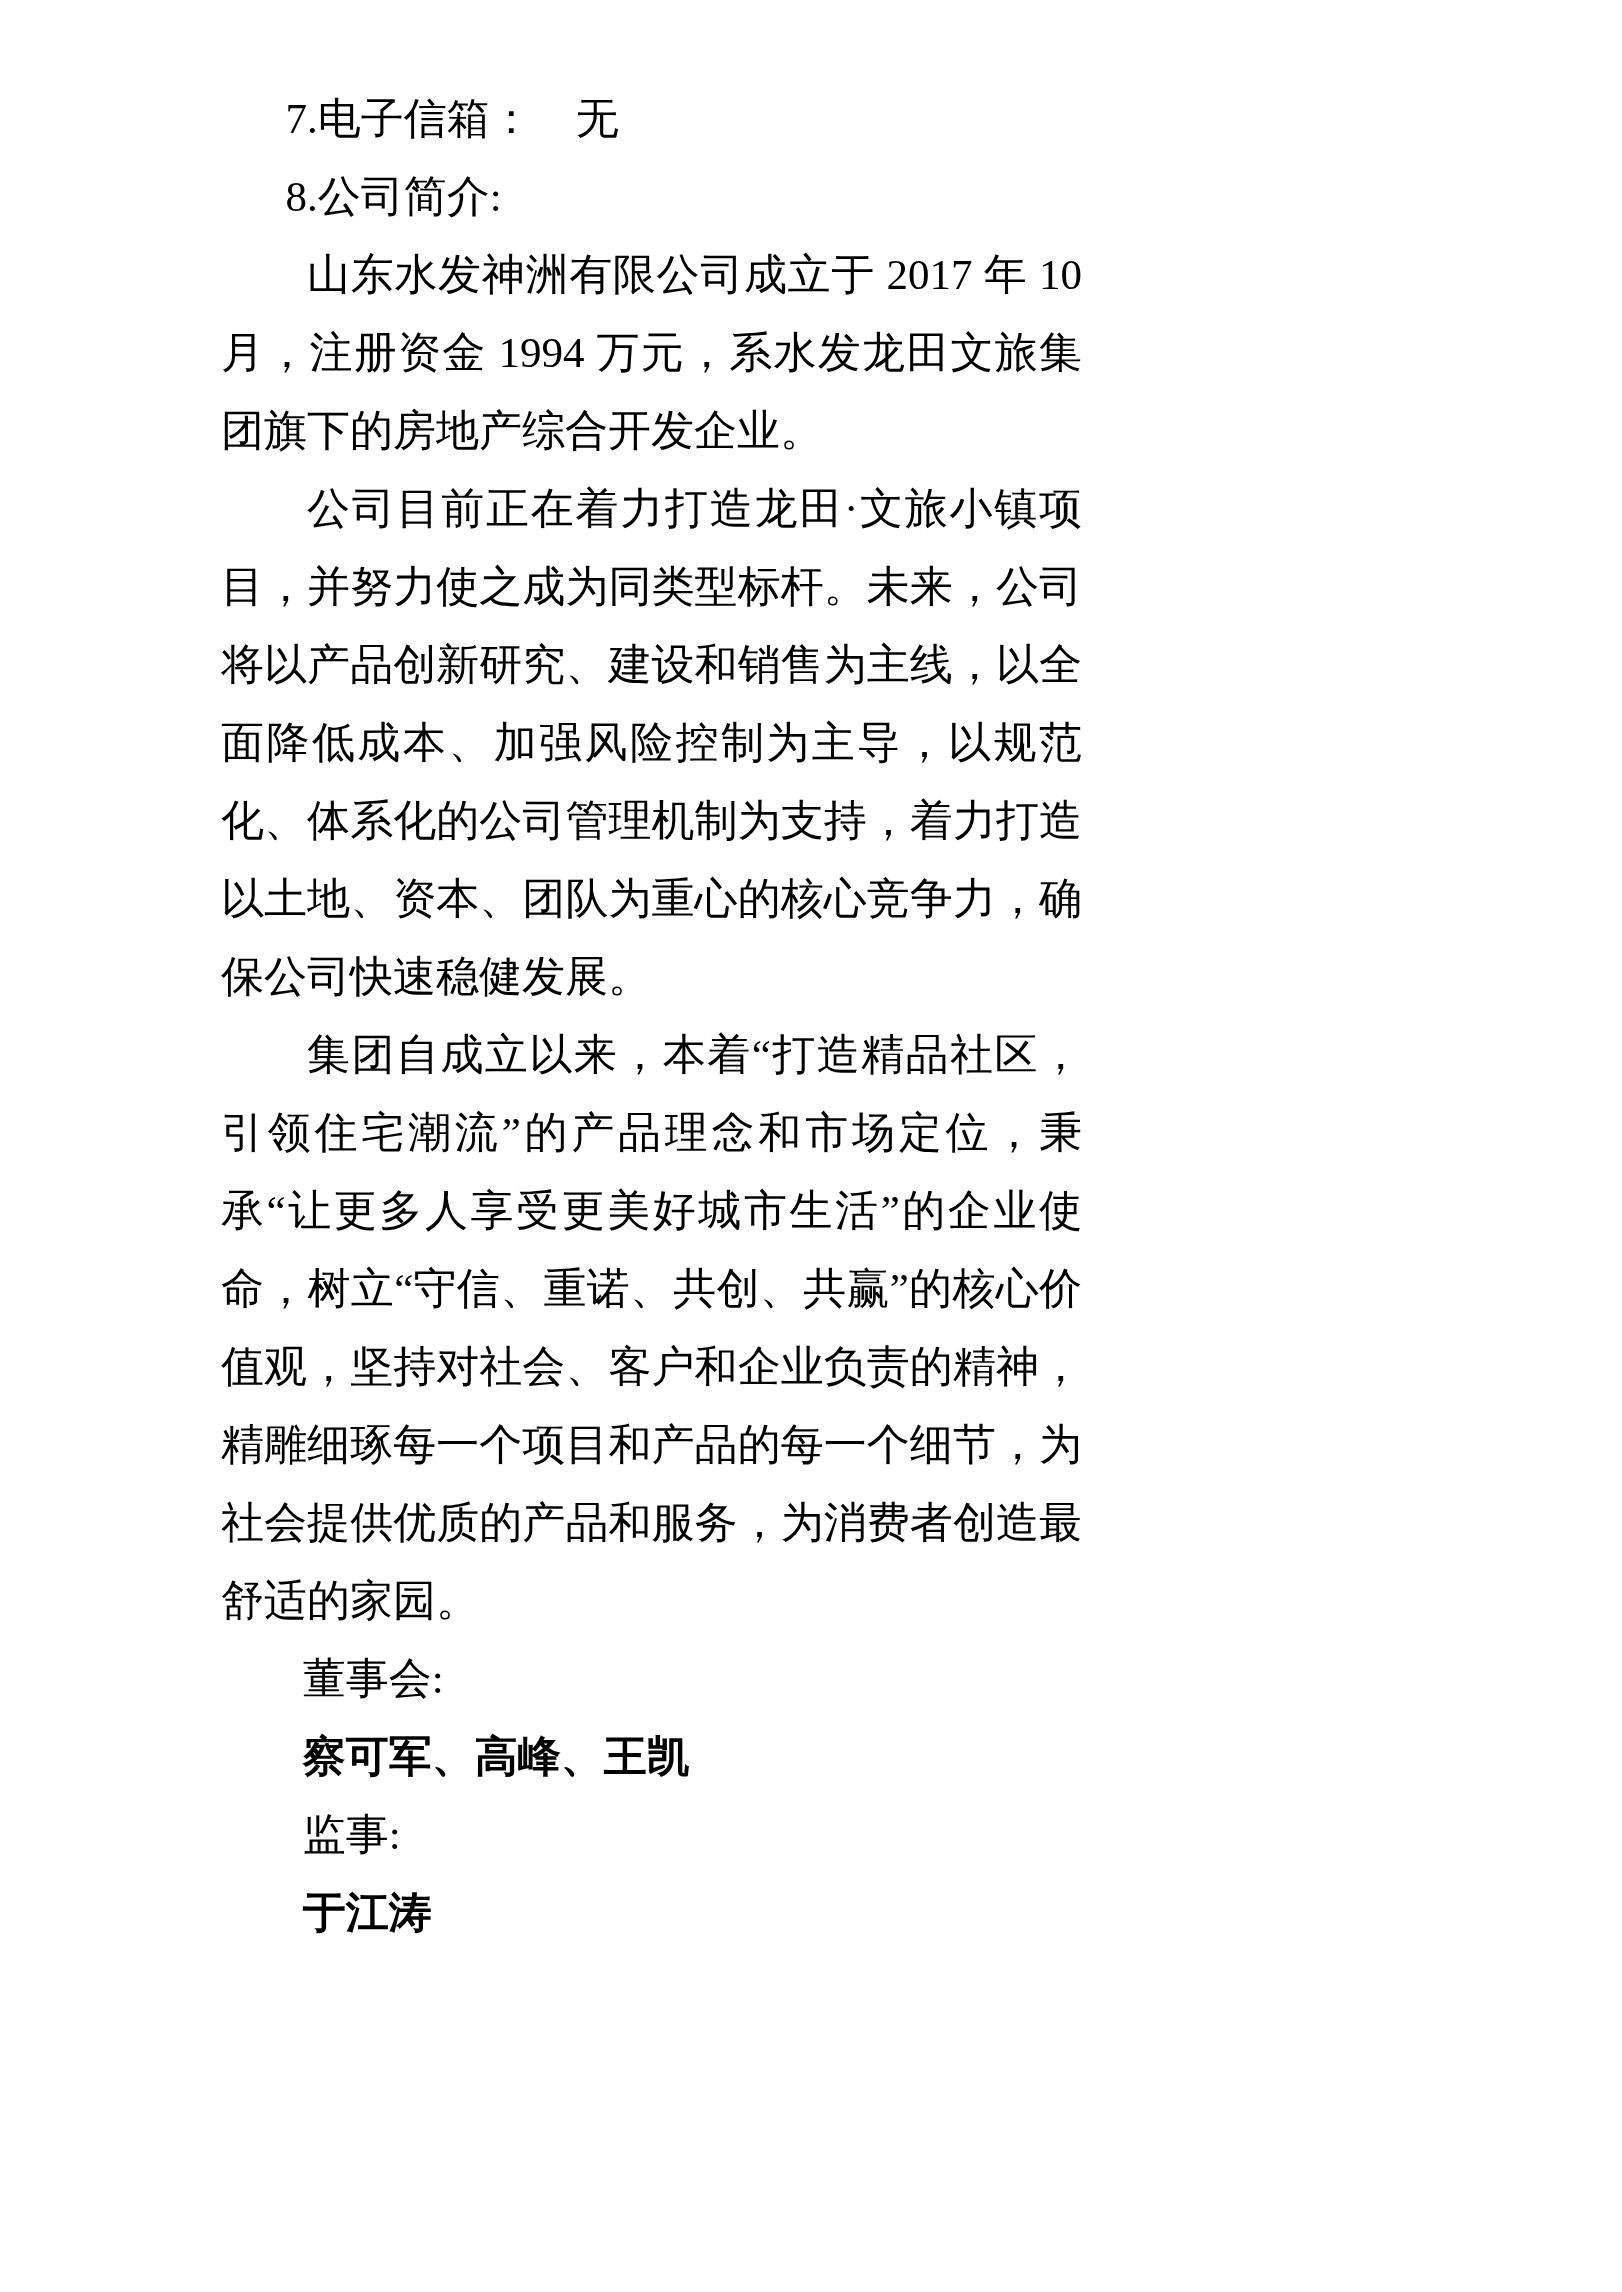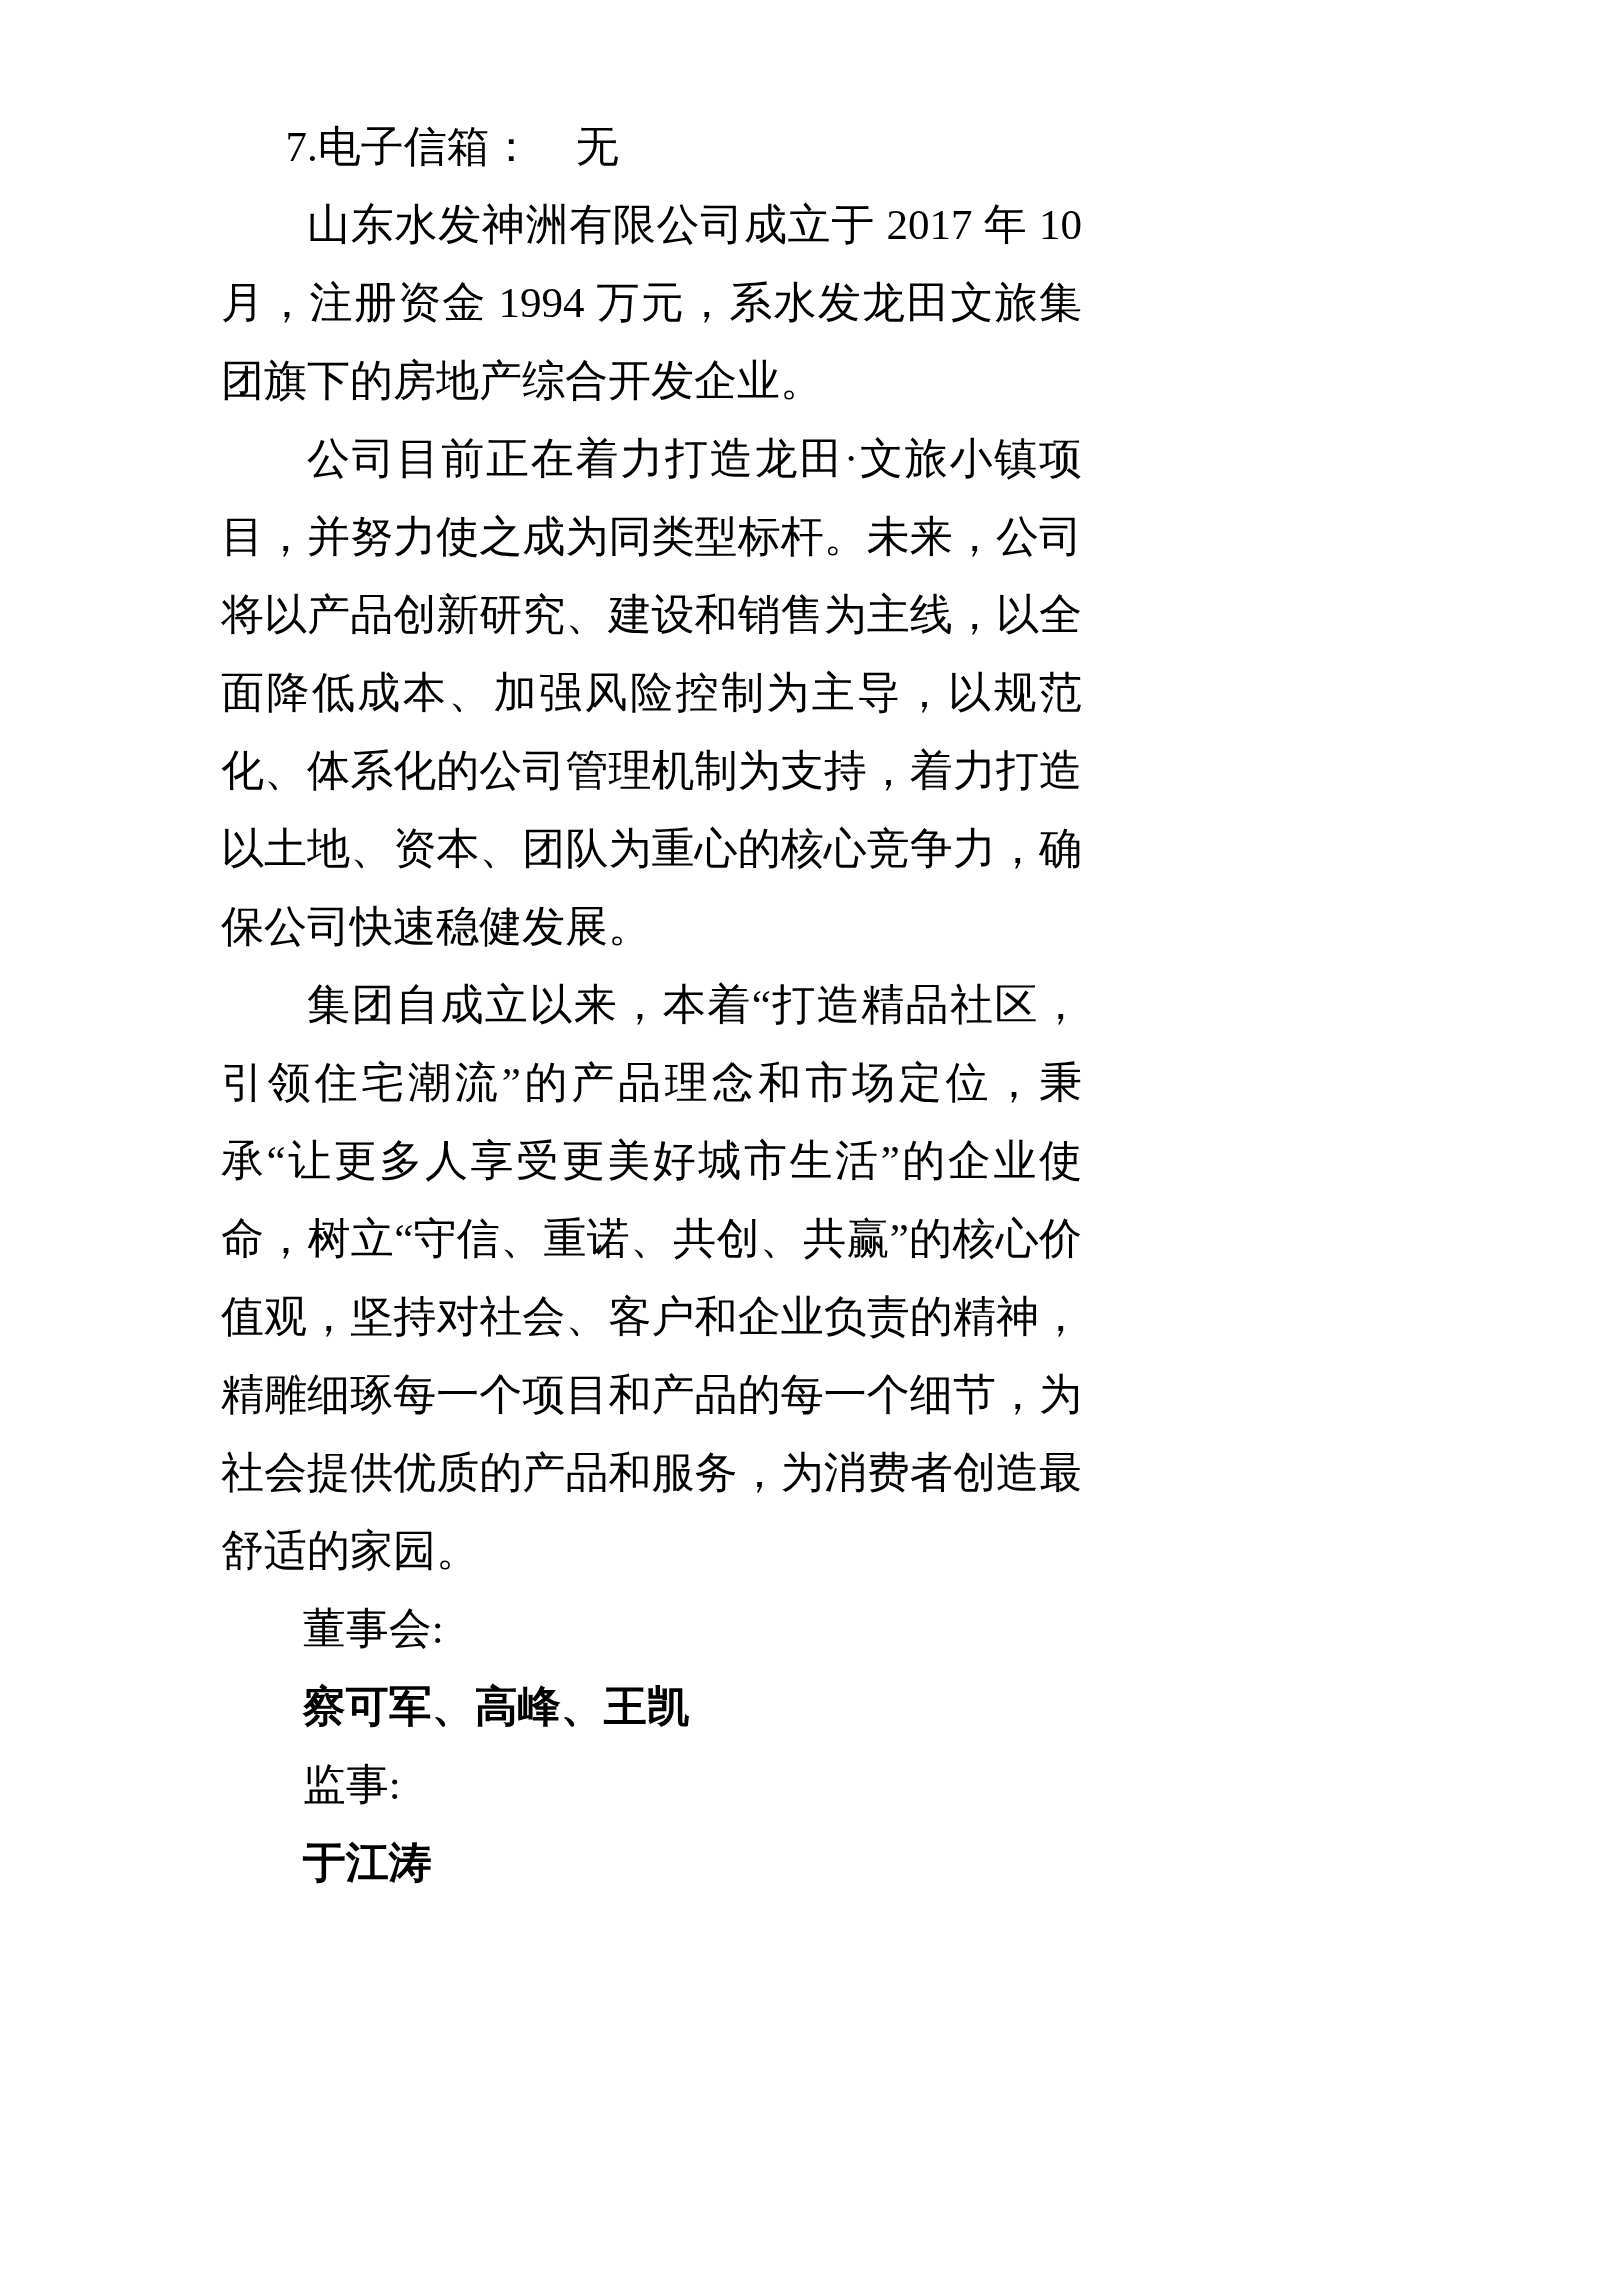--- a/index.html
+++ b/index.html
@@ -6,40 +6,41 @@
   html, body { background: #ffffff; }
   .page {
     position: relative;
     width: 1296px;
     height: 2293px;
     background: #ffffff;
     color: #000000;
     font-family: "Liberation Serif", "DejaVu Serif", serif;
     font-size: 43px;
     line-height: 78px;
-    padding: 108px 214px 0 221px;
+    padding: 80px 214px 0 221px;
     overflow: hidden;
   }
   .page p {
     margin: 0;
     text-align: justify;
     text-justify: inter-character;
   }
   .item-line   { text-indent: 1.5em; }
   .para        { text-indent: 2em; }
   .heading     { text-indent: 1.3em; font-weight: bold; }
   .subheading  { text-indent: 1.9em; font-weight: normal; }
   .name-line   { text-indent: 1.9em; font-weight: bold; }
 </style>
 </head>
 <body>
 
 <div class="page">
   <p class="item-line">7.电子信箱：　无</p>
 
+  <p class="item-line">8.公司简介:</p>
 
   <p class="para">山东水发神洲有限公司成立于 2017 年 10 月，注册资金 1994 万元，系水发龙田文旅集团旗下的房地产综合开发企业。</p>
 
   <p class="para">公司目前正在着力打造龙田·文旅小镇项目，并努力使之成为同类型标杆。未来，公司将以产品创新研究、建设和销售为主线，以全面降低成本、加强风险控制为主导，以规范化、体系化的公司管理机制为支持，着力打造以土地、资本、团队为重心的核心竞争力，确保公司快速稳健发展。</p>
 
   <p class="para">集团自成立以来，本着“打造精品社区，引领住宅潮流”的产品理念和市场定位，秉承“让更多人享受更美好城市生活”的企业使命，树立“守信、重诺、共创、共赢”的核心价值观，坚持对社会、客户和企业负责的精神，精雕细琢每一个项目和产品的每一个细节，为社会提供优质的产品和服务，为消费者创造最舒适的家园。</p>
 
 
 
   <p class="subheading">董事会:</p>

